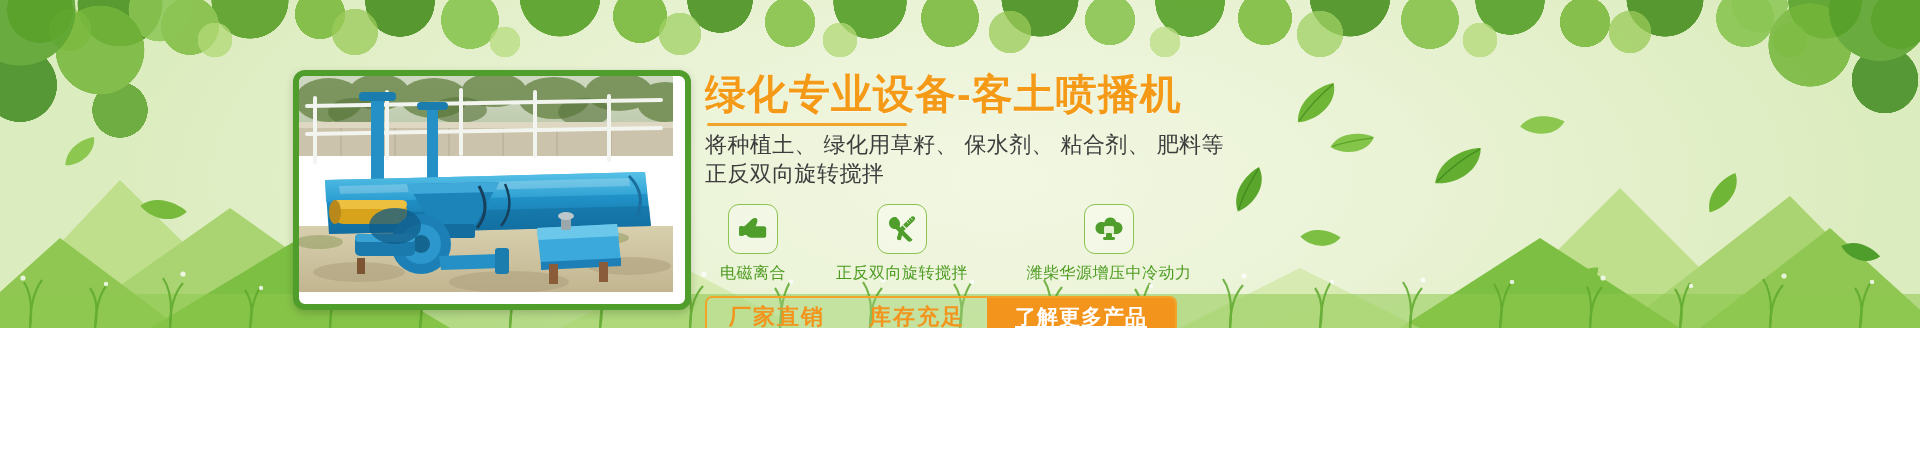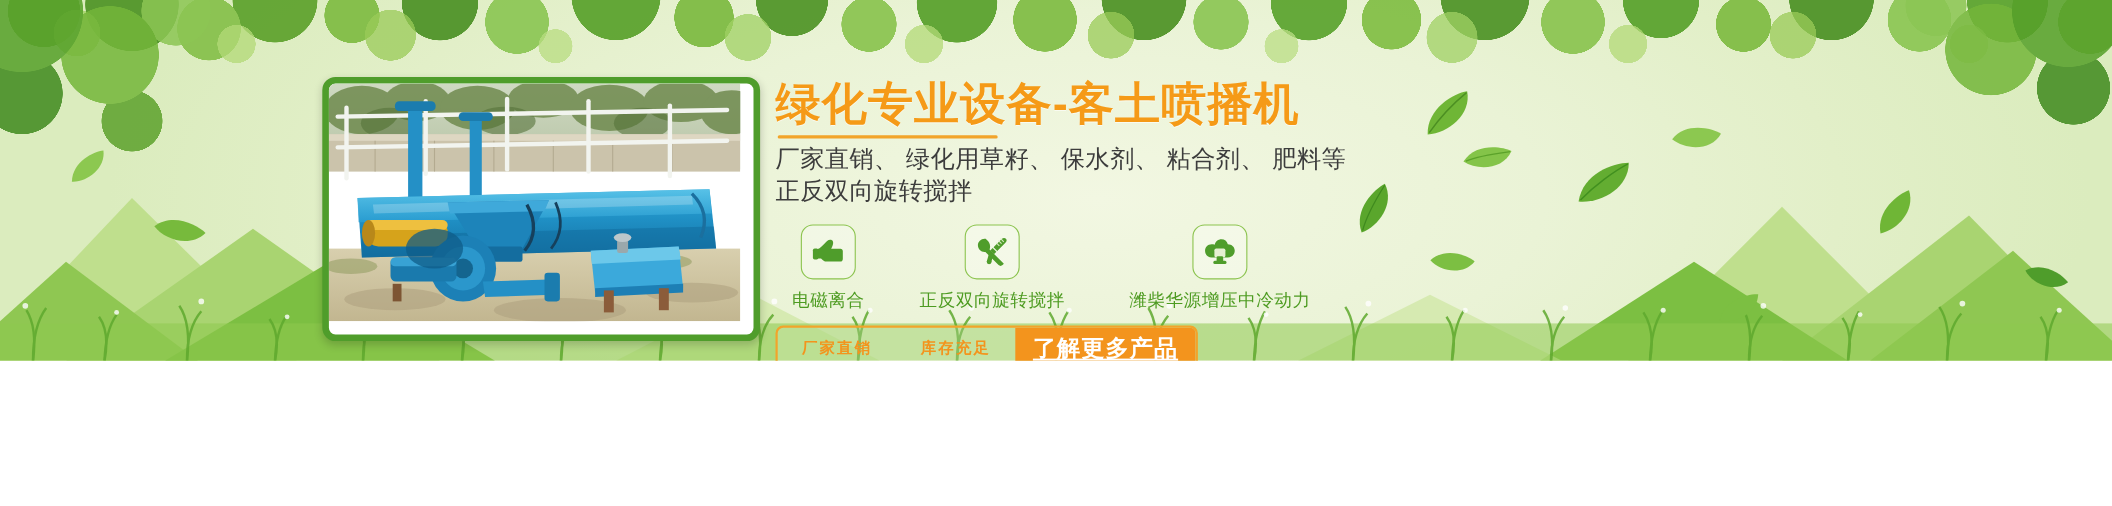--- a/index.html
+++ b/index.html
@@ -132,24 +132,24 @@
   #f3{width:212px;margin-left:8px;justify-content:flex-end;}
 
   
   #cta{
     margin-top:12px;display:inline-flex;align-items:stretch;
     border:2px solid #f2a42a;border-radius:7px;overflow:hidden;height:38px;
     background:rgba(255,255,255,.18);
   }
   .cta-text{
     display:flex;align-items:center;padding:16px 22px;
-    font-size:14px;font-weight:bold;color:#f3941d;letter-spacing:2px;white-space:nowrap;
+    font-size:22px;font-weight:bold;color:#f3941d;letter-spacing:2px;white-space:nowrap;
   }
   #cta-more{
-    display:flex;align-items:center;padding:0 16px;background:#f3941d;color:#ffffff;
+    display:flex;align-items:center;padding:0 28px;background:#f3941d;color:#ffffff;
     font-size:21px;font-weight:bold;letter-spacing:1px;white-space:nowrap;
   }
 </style>
 </head>
 <body>
 
 <div id="banner">
 
   <div class="top-foliage"></div>
   <div class="top-foliage2"></div>
@@ -425,21 +425,21 @@
         <path d="M180 110 C190 128 186 142 178 152" stroke="#16405c" stroke-width="3" fill="none"></path>
         <path d="M206 108 C214 126 210 140 202 150" stroke="#16405c" stroke-width="2.5" fill="none"></path>
         <path d="M330 100 C342 112 344 126 338 140" stroke="#1b6f9e" stroke-width="3" fill="none"></path>
       </svg>
     </div>
   </div>
 
   <div id="content">
     <div id="title">绿化专业设备-客土喷播机</div>
     <div id="title-rule"></div>
-    <div class="subtitle-line">厂家直销、 绿化用草籽、 保水剂、 粘合剂、 肥料等</div>
+    <div class="subtitle-line">将种植土、 绿化用草籽、 保水剂、 粘合剂、 肥料等</div>
     <div class="subtitle-line">正反双向旋转搅拌</div>
 
     <div id="features">
 
       <div class="feature" id="f1">
         <div class="feature-icon">
           <svg width="32" height="32" viewBox="0 0 32 32" fill="#4f9d2b">
             <path d="M4 14 C7 14 9 12 12 9 C14.5 6.5 16 4.5 18.5 5 C20.5 5.4 20.8 7.6 20 10 C19.6 11.2 19 12.4 18.6 13.2 L27 13.2 C28.4 13.2 29.2 14.2 29.2 15.4 L29.2 22.4 C29.2 23.8 28.2 24.8 26.8 24.8 L14.2 24.8 C12.6 24.8 11 23.8 9.4 22 L4 22 Z"></path>
             <rect x="2" y="13" width="5" height="10" rx="1.6"></rect>
           </svg>

